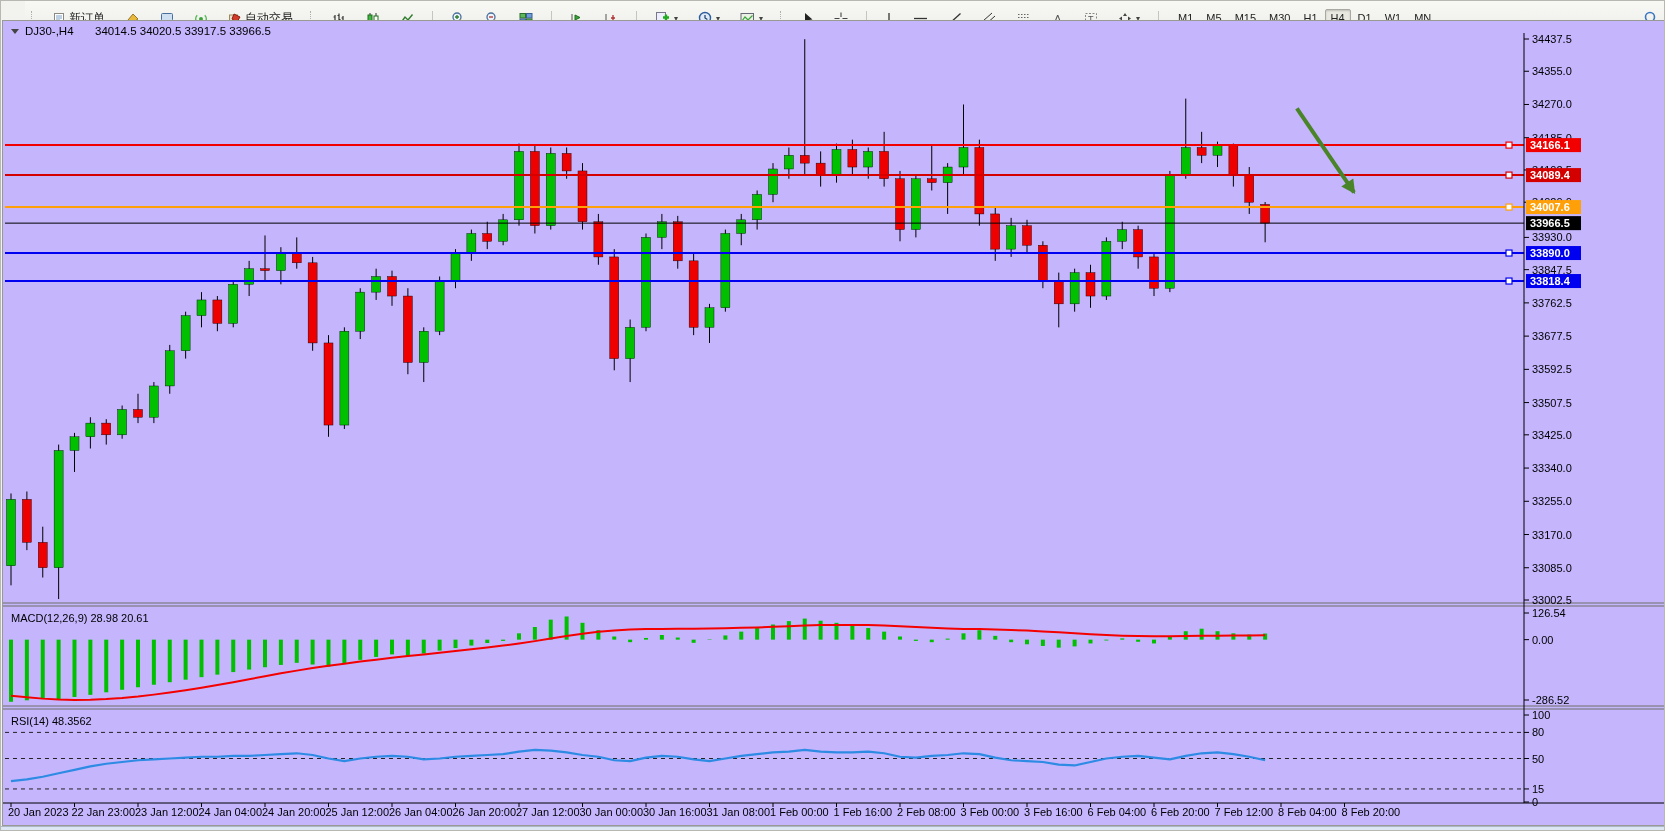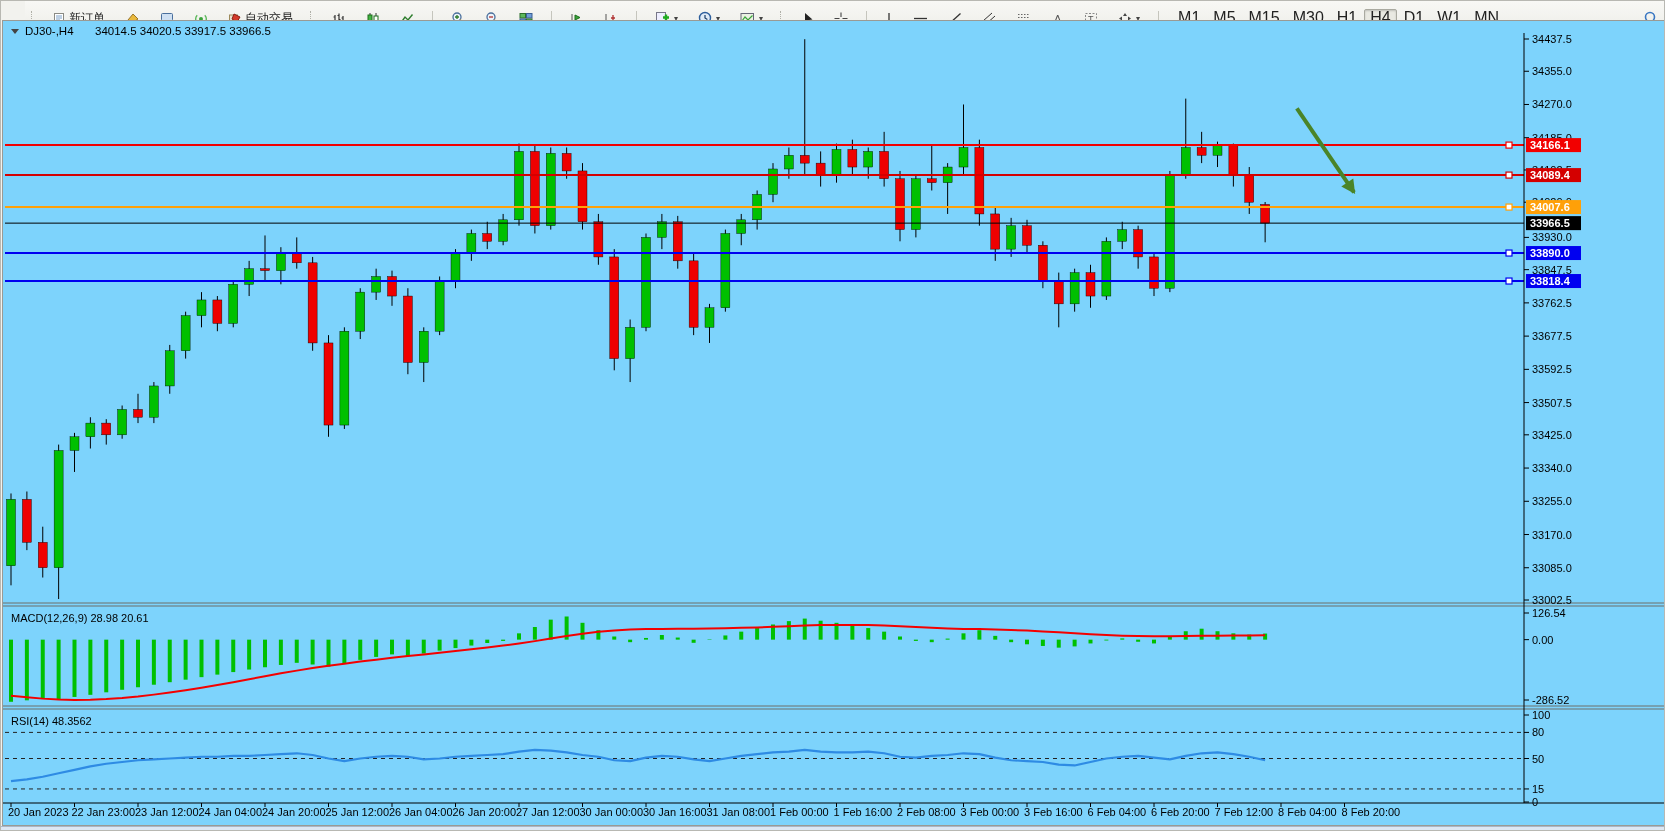--- a/index.html
+++ b/index.html
@@ -3,29 +3,29 @@
 <meta charset="utf-8">
 <style>
   html,body{margin:0;padding:0;background:#e8e8e4;font-family:"Liberation Sans","DejaVu Sans",sans-serif;}
   .app{position:relative;width:1665px;height:831px;background:#f2f2ee;overflow:hidden;border:1px solid #b8b8b2;box-sizing:border-box;}
   
   .toolbar{position:absolute;left:0;top:0;width:100%;height:35px;background:linear-gradient(#f8f8f5,#ecece7);
     display:flex;align-items:center;gap:10px;padding:0 4px;box-sizing:border-box;border-bottom:1px solid #c9c9c2;font-size:12px;color:#222;margin-left:24px;}
   .tb-btn{display:flex;align-items:center;gap:3px;padding:0 4px;height:17px;cursor:default;border:1px solid transparent;border-radius:2px;white-space:nowrap;}
   .tb-sep{width:1px;height:14px;background:#c5c5bd;margin:0 3px;flex:0 0 auto;}
   .tb-grip{width:4px;height:14px;border-left:1px dotted #b0b0a8;margin:0 2px;flex:0 0 auto;}
-  .tf-btn{font-size:16px;padding:0 5px;height:16px;display:flex;align-items:center;border:1px solid transparent;border-radius:2px;}
+  .tf-btn{font-size:11px;padding:0 5px;height:16px;display:flex;align-items:center;border:1px solid transparent;border-radius:2px;}
   .tf-btn.active{background:#e9e9e2;border-color:#a9a9a0;box-shadow:inset 0 1px 2px rgba(0,0,0,.18);text-decoration:underline;}
   .tb-right{margin-left:auto;display:flex;align-items:center;gap:6px;padding-right:2px;}
   .badge{position:absolute;top:-4px;right:-6px;background:#d92b1f;color:#fff;border-radius:50%;width:11px;height:11px;
     font-size:9px;line-height:11px;text-align:center;font-weight:bold;}
   .icon{display:inline-block;line-height:0;}
   .dd{font-size:8px;color:#444;margin-left:1px;}
   
-  .chartwin{position:absolute;left:1px;top:19px;width:1663px;height:806px;background:#7dd3fc;border:1px solid #9a9a94;box-sizing:border-box;}
+  .chartwin{position:absolute;left:1px;top:19px;width:1663px;height:806px;background:#c4b5fd;border:1px solid #9a9a94;box-sizing:border-box;}
   .statusbar{position:absolute;left:0;top:825px;width:100%;height:6px;background:#dde7f3;border-top:1px solid #aab6c6;}
   svg text{font-family:"Liberation Sans","DejaVu Sans",sans-serif;}
 </style>
 </head>
 <body>
 
 <div class="app">
 
   <div class="toolbar">
 

